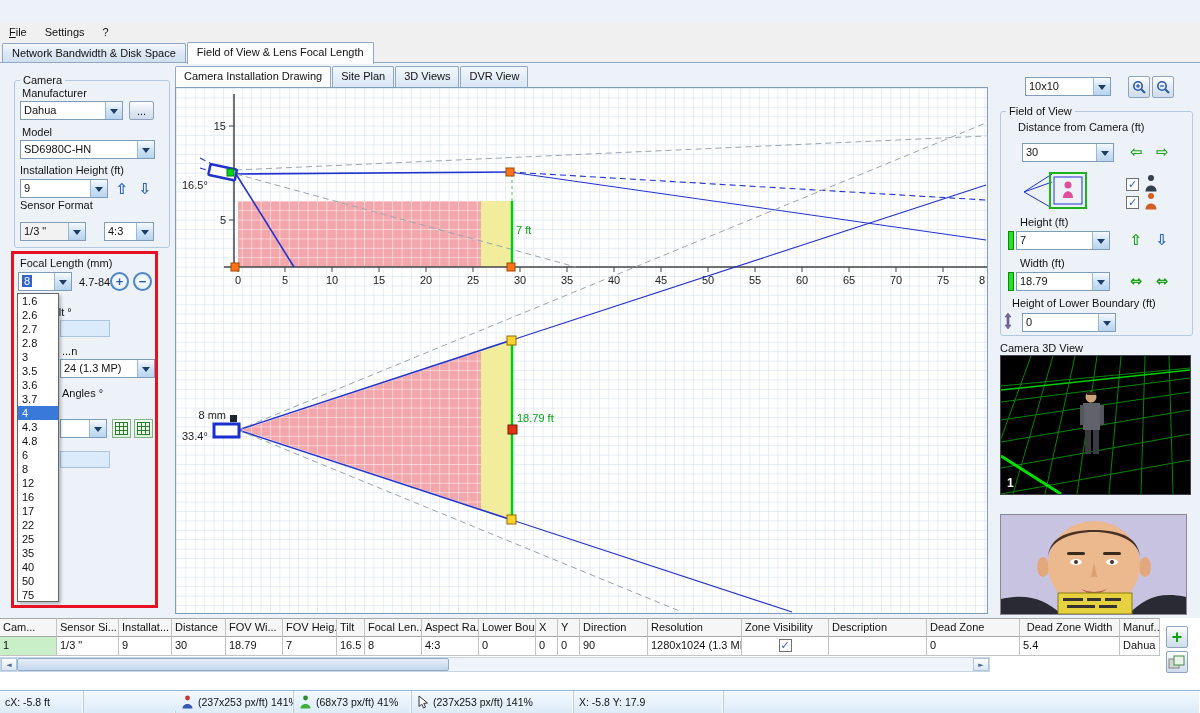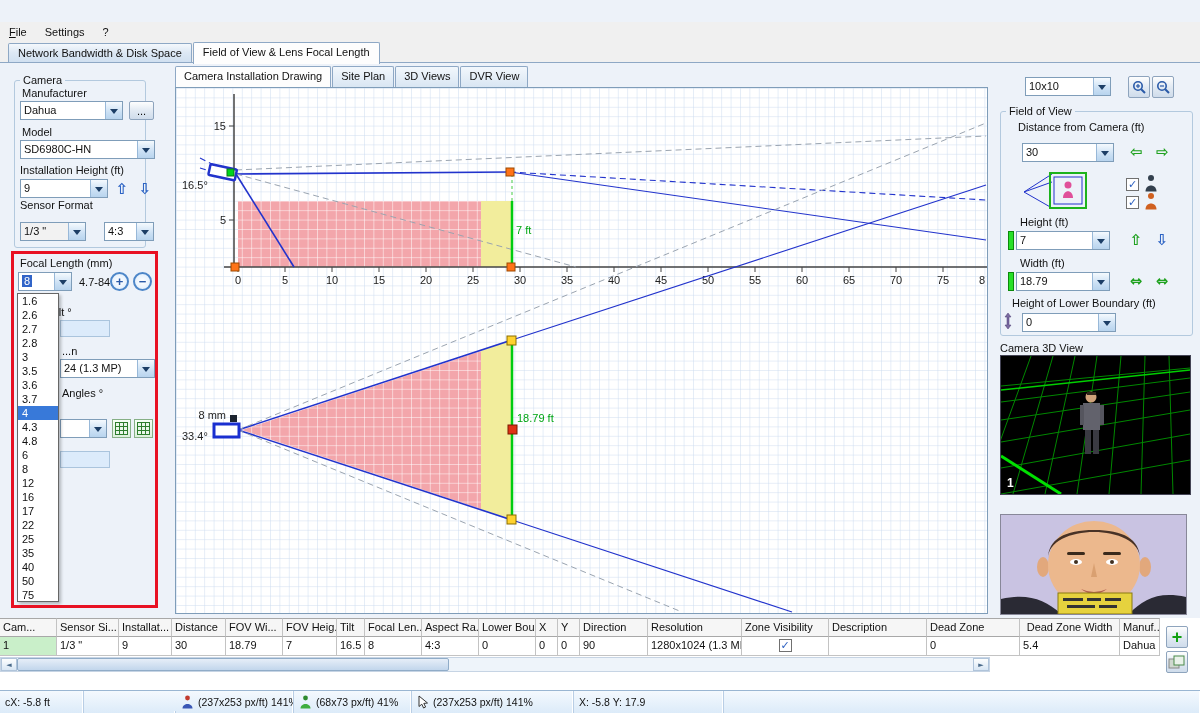--- a/index.html
+++ b/index.html
@@ -13,21 +13,21 @@
   .winbtns{position:absolute;right:8px;top:0;display:flex;gap:1px;}
   .winbtn{width:28px;height:18px;background:linear-gradient(#fdfdfd,#cfd8e2 45%,#b4c1cf);border:1px solid #2e2e2e;border-top:none;border-radius:0 0 3px 3px;display:flex;align-items:center;justify-content:center;}
   .winbtn.close{width:42px;}
   .glyph-min{width:9px;height:3px;background:#222;margin-top:7px;}
   .glyph-max{width:9px;height:8px;border:1px solid #222;background:#fff;box-shadow:inset 0 2px 0 #222;}
   .glyph-close{font-size:13px;font-weight:bold;color:#222;line-height:1;}
 
   
   .menubar{position:absolute;left:0;top:22px;width:1200px;height:20px;background:#f0f0f0;display:flex;align-items:center;}
   .menu-item{padding:12px 9px;}
-  .tabstrip{position:absolute;left:0;top:42px;width:1200px;height:21px;background:#f0f0f0;display:flex;align-items:flex-end;padding-left:8px;}
+  .tabstrip{position:absolute;left:0;top:42px;width:1200px;height:21px;background:#f0f0f0;display:flex;align-items:flex-end;padding-left:2px;}
   .main-tab{height:20px;padding:3px 9px;border:1px solid #8ea8c5;border-bottom:none;background:linear-gradient(#f4f8fc,#dde8f4 45%,#cfdff0);margin-right:1px;border-radius:2px 2px 0 0;white-space:nowrap;}
   .main-tab.active{background:#fdfdfd;height:22px;margin-bottom:-1px;z-index:5;position:relative;}
   .content{position:absolute;left:0;top:62px;width:1200px;height:556px;background:#edf2f9;border-top:1px solid #8ea8c5;}
 
   
   .lbl{position:absolute;white-space:nowrap;}
   .groupbox{position:absolute;border:1px solid #b3c9de;border-radius:3px;}
   .gb-title{position:absolute;top:-7px;left:5px;background:#edf2f9;padding:0 3px;white-space:nowrap;}
   .combo{position:absolute;height:19px;background:#fff;border:1px solid #7f9db9;display:flex;align-items:stretch;}
   .combo .cv{flex:1;padding:2px 3px;white-space:nowrap;overflow:hidden;}
@@ -94,21 +94,21 @@
       <div class="menu-item"><u>F</u>ile</div>
       <div class="menu-item">Settings</div>
       <div class="menu-item">?</div>
     </div>
   <div class="tabstrip" id="tabstrip">
       <div class="main-tab">Network Bandwidth &amp; Disk Space</div>
       <div class="main-tab active">Field of View &amp; Lens Focal Length</div>
     </div>
   <div class="content"></div>
 
-  <div class="groupbox" style="left:14px;top:80px;width:132px;height:168px;">
+  <div class="groupbox" style="left:14px;top:80px;width:156px;height:168px;">
     <span class="gb-title">Camera</span>
   </div>
   <div class="lbl" style="left:22px;top:87px;">Manufacturer</div>
   <div class="combo" style="left:20px;top:101px;width:103px;">
     <span class="cv">Dahua</span>
       <span class="ca"></span>
   </div>
   <div class="btn" style="left:129px;top:101px;width:25px;height:19px;">...</div>
   <div class="lbl" style="left:22px;top:126px;">Model</div>
   <div class="combo" style="left:20px;top:140px;width:135px;">

